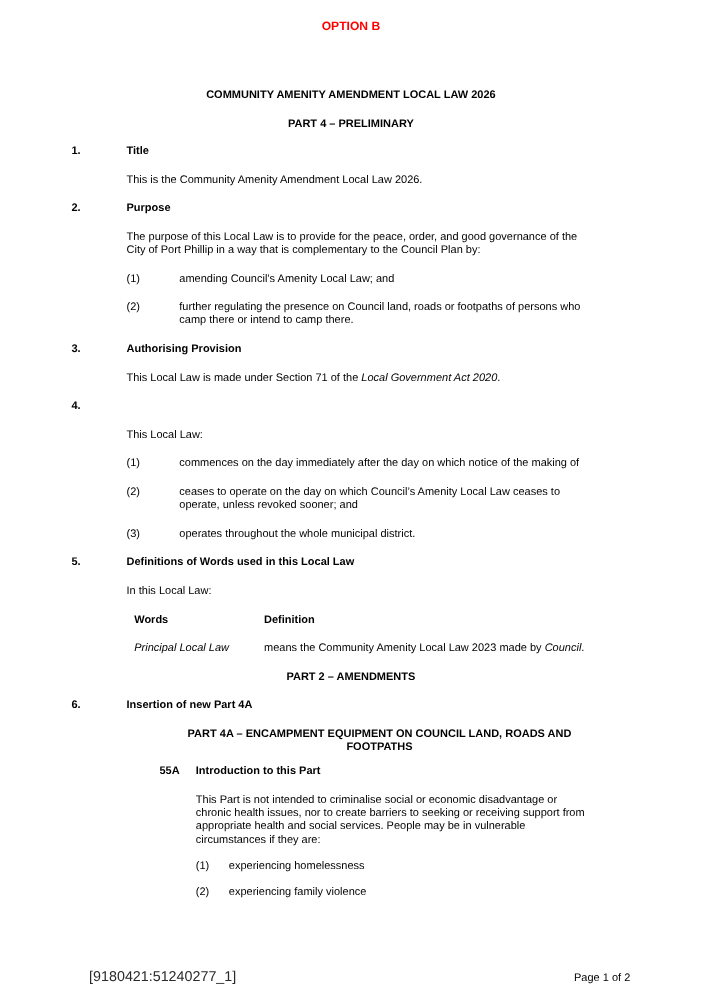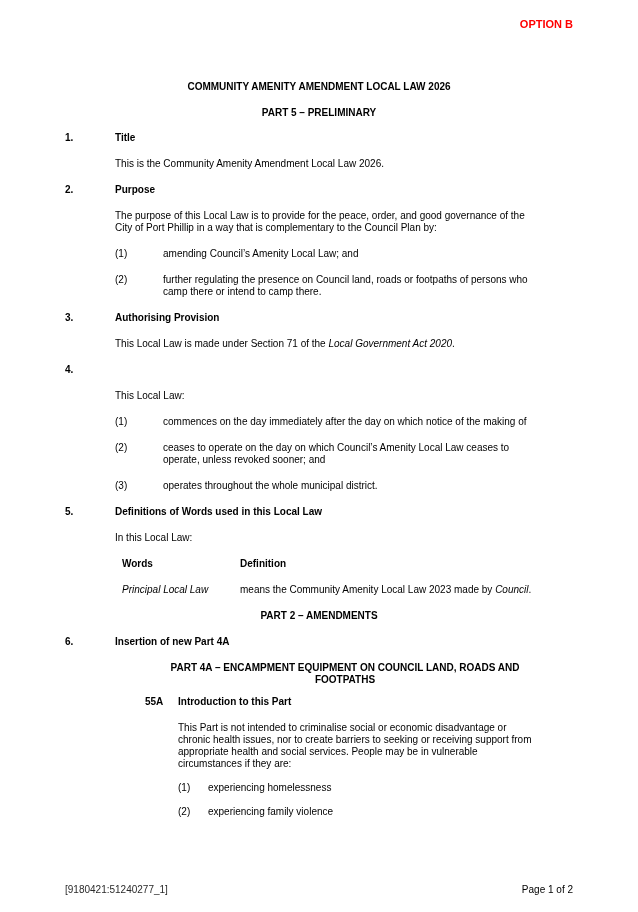--- a/index.html
+++ b/index.html
@@ -9,21 +9,21 @@
     box-sizing: border-box;
     padding: 18px 65px 0 65px;
     background: #ffffff;
     font-family: "Liberation Sans", sans-serif;
     font-size: 10px;
     line-height: 12px;
     color: #000000;
     overflow: hidden;
   }
   .option {
-    text-align: right;
+    text-align: center;
     font-weight: bold;
     font-size: 11px;
     color: #ff0000;
     margin-bottom: 51px;
   }
   .center-heading { text-align: center; font-weight: bold; margin-bottom: 14px; white-space: pre-line; }
   .center-heading.tight { margin-bottom: 13px; }
 
   .sec-head { display: flex; font-weight: bold; margin-bottom: 14px; }
   .num { width: 50px; flex: none; }
@@ -52,32 +52,32 @@
   .c55a-body { margin: 0 0 12px 0; white-space: pre-line; }
   .sub2 { display: flex; margin-bottom: 12px; }
   .sub2-num { width: 30px; flex: none; }
 
   em { font-style: italic; }
 
   .footer {
     position: absolute; left: 65px; right: 65px; bottom: 16px;
     display: flex; justify-content: space-between; align-items: baseline;
   }
-  .doc-ref { font-size: 10px; color: #2a2a2a; }
+  .doc-ref { font-size: 13px; color: #2a2a2a; margin-left: 16px; }
   .page-num { font-size: 10px; }
 </style>
 </head>
 <body>
 
 <div class="page">
 
   <div class="option">OPTION B</div>
 
   <div class="center-heading">COMMUNITY AMENITY AMENDMENT LOCAL LAW 2026</div>
-  <div class="center-heading tight">PART 5 – PRELIMINARY</div>
+  <div class="center-heading tight">PART 4 – PRELIMINARY</div>
 
   <div class="sec-head">
       <span class="num">1.</span>
       <span>Title</span>
     </div>
   <div class="indent">
     <p class="para">This is the Community Amenity Amendment Local Law 2026.</p>
   </div>
 
   <div class="sec-head">

